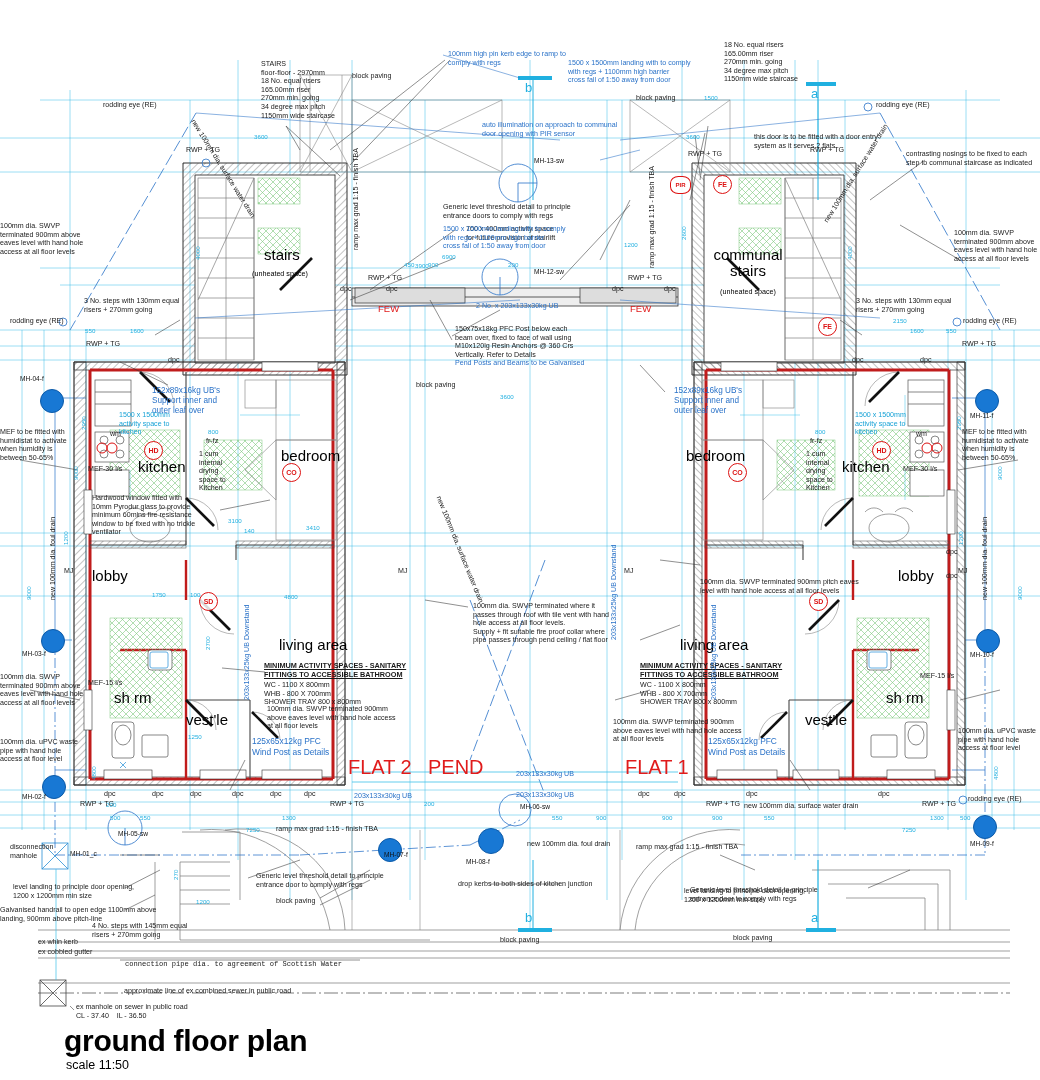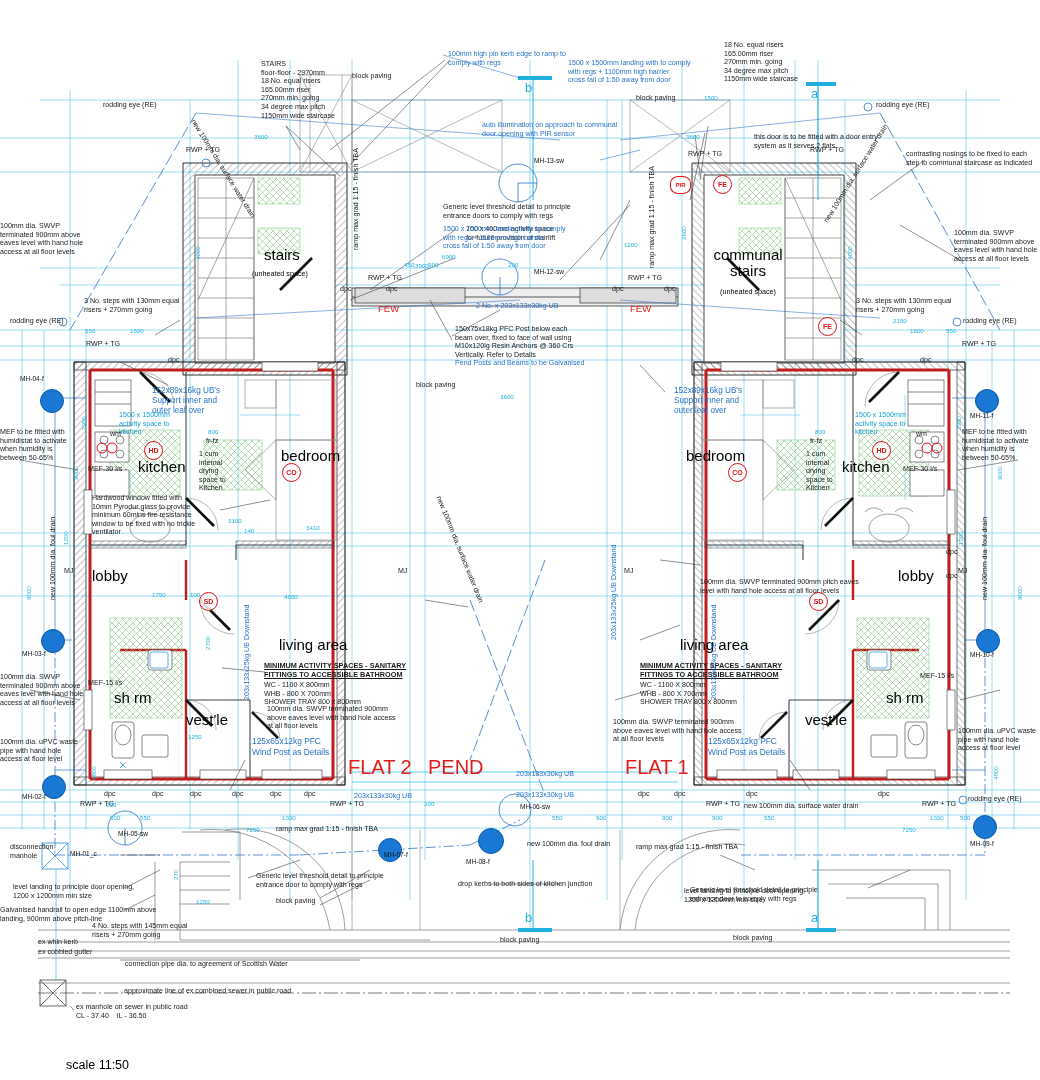--- a/index.html
+++ b/index.html
@@ -754,20 +754,25 @@
   <div class="ann" style="left:954px;top:229px;">100mm dia. SWVP
 terminated 900mm above
 eaves level with hand hole
 access at all floor levels</div>
   <div class="ann" style="left:0px;top:673px;">100mm dia. SWVP
 terminated 900mm above
 eaves level with hand hole
 access at all floor levels</div>
   <div class="ann" style="left:700px;top:578px;">100mm dia. SWVP terminated 900mm pitch eaves
 level with hand hole access at all floor levels</div>
+  <div class="ann" style="left:473px;top:602px;">100mm dia. SWVP terminated where it
+passes through roof with tile vent with hand
+hole access at all floor levels.
+Supply + fit suitable fire proof collar where
+pipe passes through pend ceiling / flat floor</div>
   <div class="ann" style="left:267px;top:705px;">100mm dia. SWVP terminated 900mm
 above eaves level with hand hole access
 at all floor levels</div>
   <div class="ann" style="left:613px;top:718px;">100mm dia. SWVP terminated 900mm
 above eaves level with hand hole access
 at all floor levels</div>
 
   <div class="ann" style="left:0px;top:428px;">MEF to be fitted with
 humidistat to activate
 when humidity is
@@ -840,21 +845,21 @@
 
   <div class="ann" style="left:458px;top:880px;">drop kerbs to both sides of kitchen junction</div>
   <div class="ann" style="left:256px;top:872px;">Generic level threshold detail to principle
 entrance door to comply with regs</div>
 
   <div class="ann" style="left:690px;top:886px;">Generic level threshold detail to principle
 entrance door to comply with regs</div>
 
   <div class="ann" style="left:38px;top:938px;">ex whin kerb</div>
   <div class="ann" style="left:38px;top:948px;">ex cobbled gutter</div>
-  <div class="ann" style="left:125px;top:960px;">connection pipe dia. to agreement of Scottish Water</div>
+  <div class="ann" style="left:125px;top:960px;font-family:Liberation Mono, monospace;">connection pipe dia. to agreement of Scottish Water</div>
   <div class="ann" style="left:124px;top:987px;">approximate line of ex combined sewer in public road</div>
   <div class="ann" style="left:76px;top:1003px;">ex manhole on sewer in public road</div>
   <div class="ann" style="left:76px;top:1012px;">CL - 37.40    IL - 36.50</div>
 
   <div class="ann" style="left:352px;top:72px;">block paving</div>
   <div class="ann" style="left:636px;top:94px;">block paving</div>
   <div class="ann" style="left:416px;top:381px;">block paving</div>
   <div class="ann" style="left:276px;top:897px;">block paving</div>
   <div class="ann" style="left:500px;top:936px;">block paving</div>
   <div class="ann" style="left:733px;top:934px;">block paving</div>
@@ -961,15 +966,16 @@
   <div class="dim" style="left:815px;top:428px;">800</div>
   <div class="dim v" style="left:80px;top:430px;">2950</div>
   <div class="dim v" style="left:955px;top:430px;">2950</div>
   <div class="dim v" style="left:957px;top:545px;">1200</div>
   <div class="dim v" style="left:62px;top:545px;">1200</div>
   <div class="dim v" style="left:172px;top:880px;">270</div>
   <div class="dim" style="left:196px;top:898px;">1200</div>
   <div class="dim" style="left:424px;top:800px;">200</div>
   <div class="dim" style="left:106px;top:801px;">200</div>
 
+  <div class="title" style="left:64px;top:1024px;">ground floor plan</div>
   <div class="subtitle" style="left:66px;top:1058px;">scale 11:50</div>
 
 </div>
 
 </body></html>

